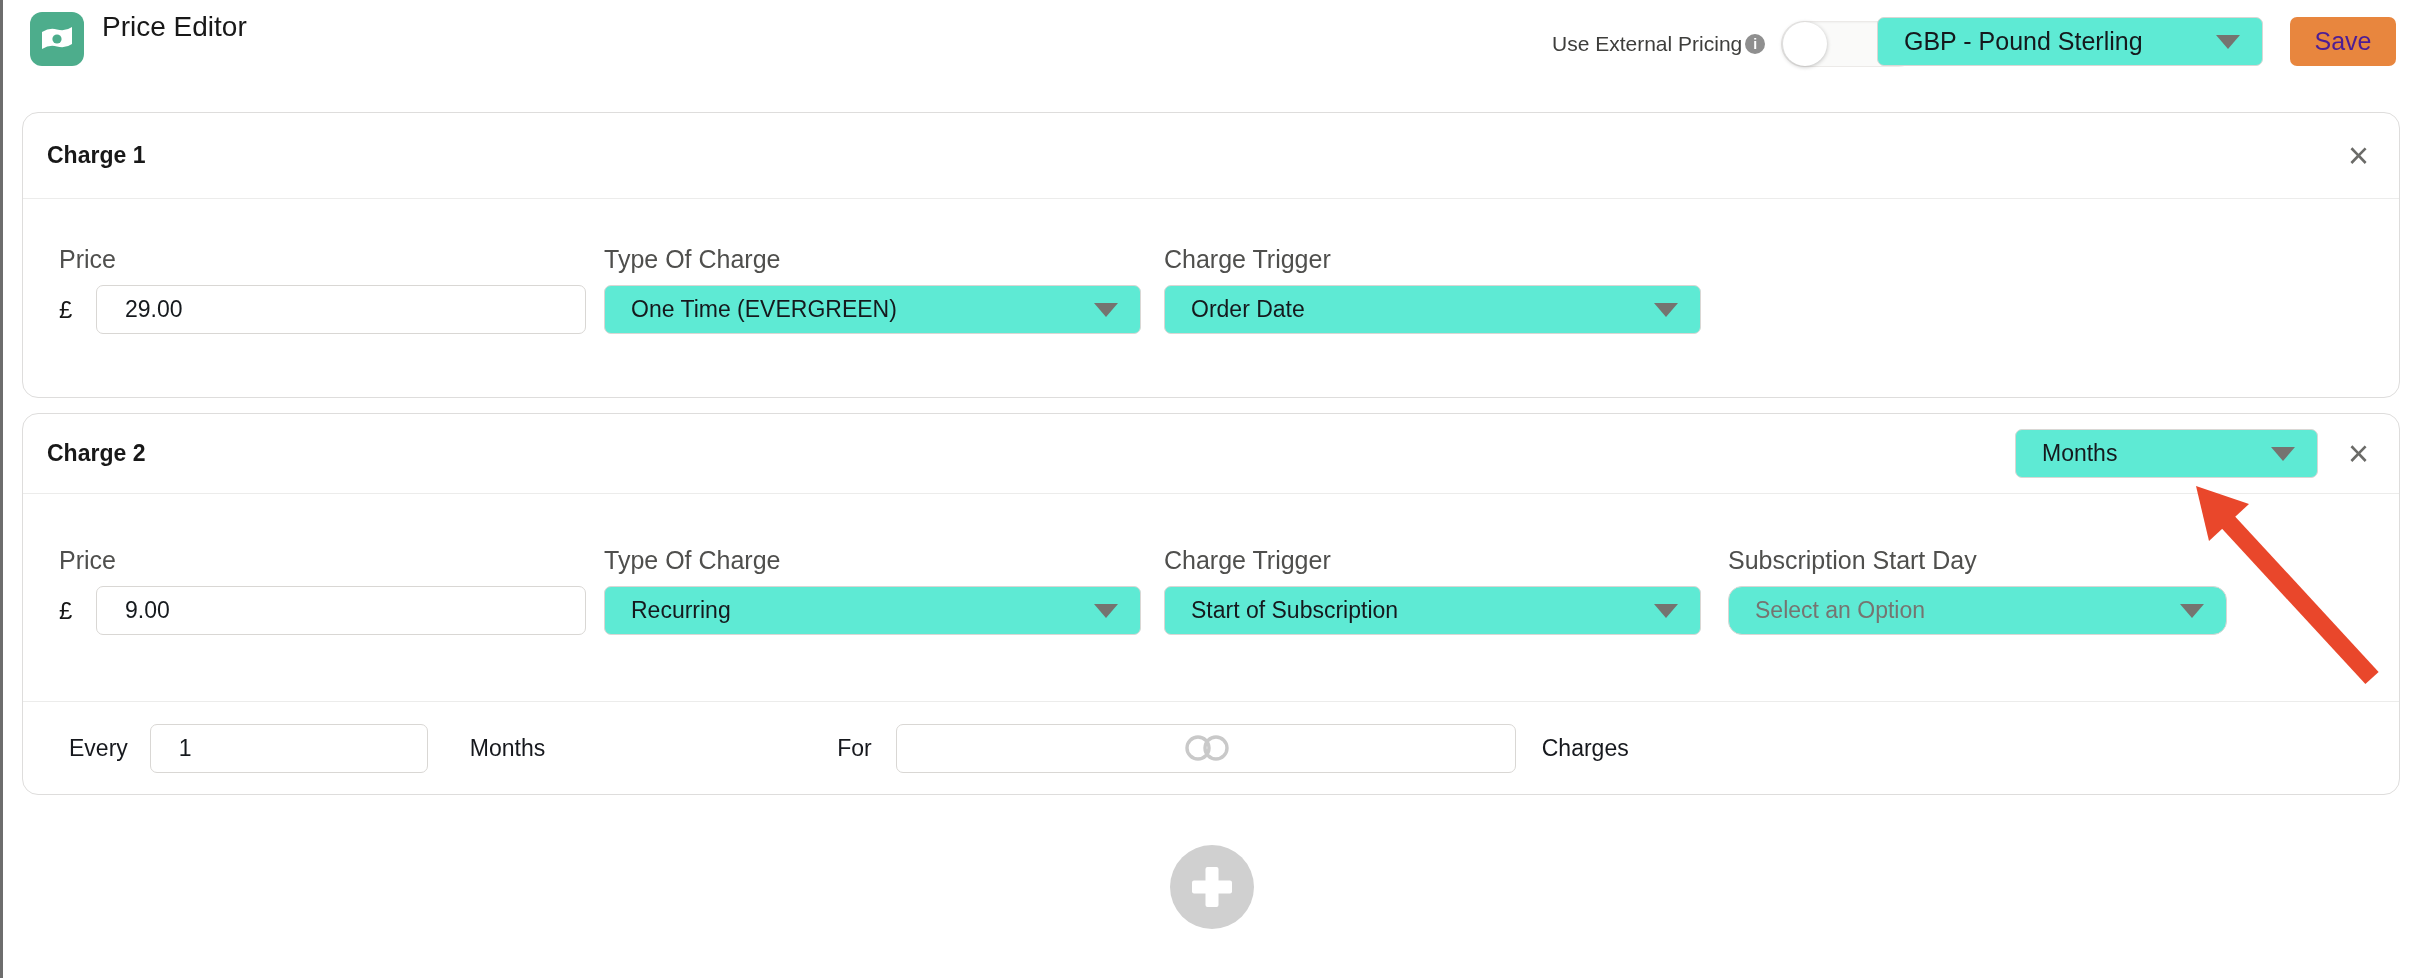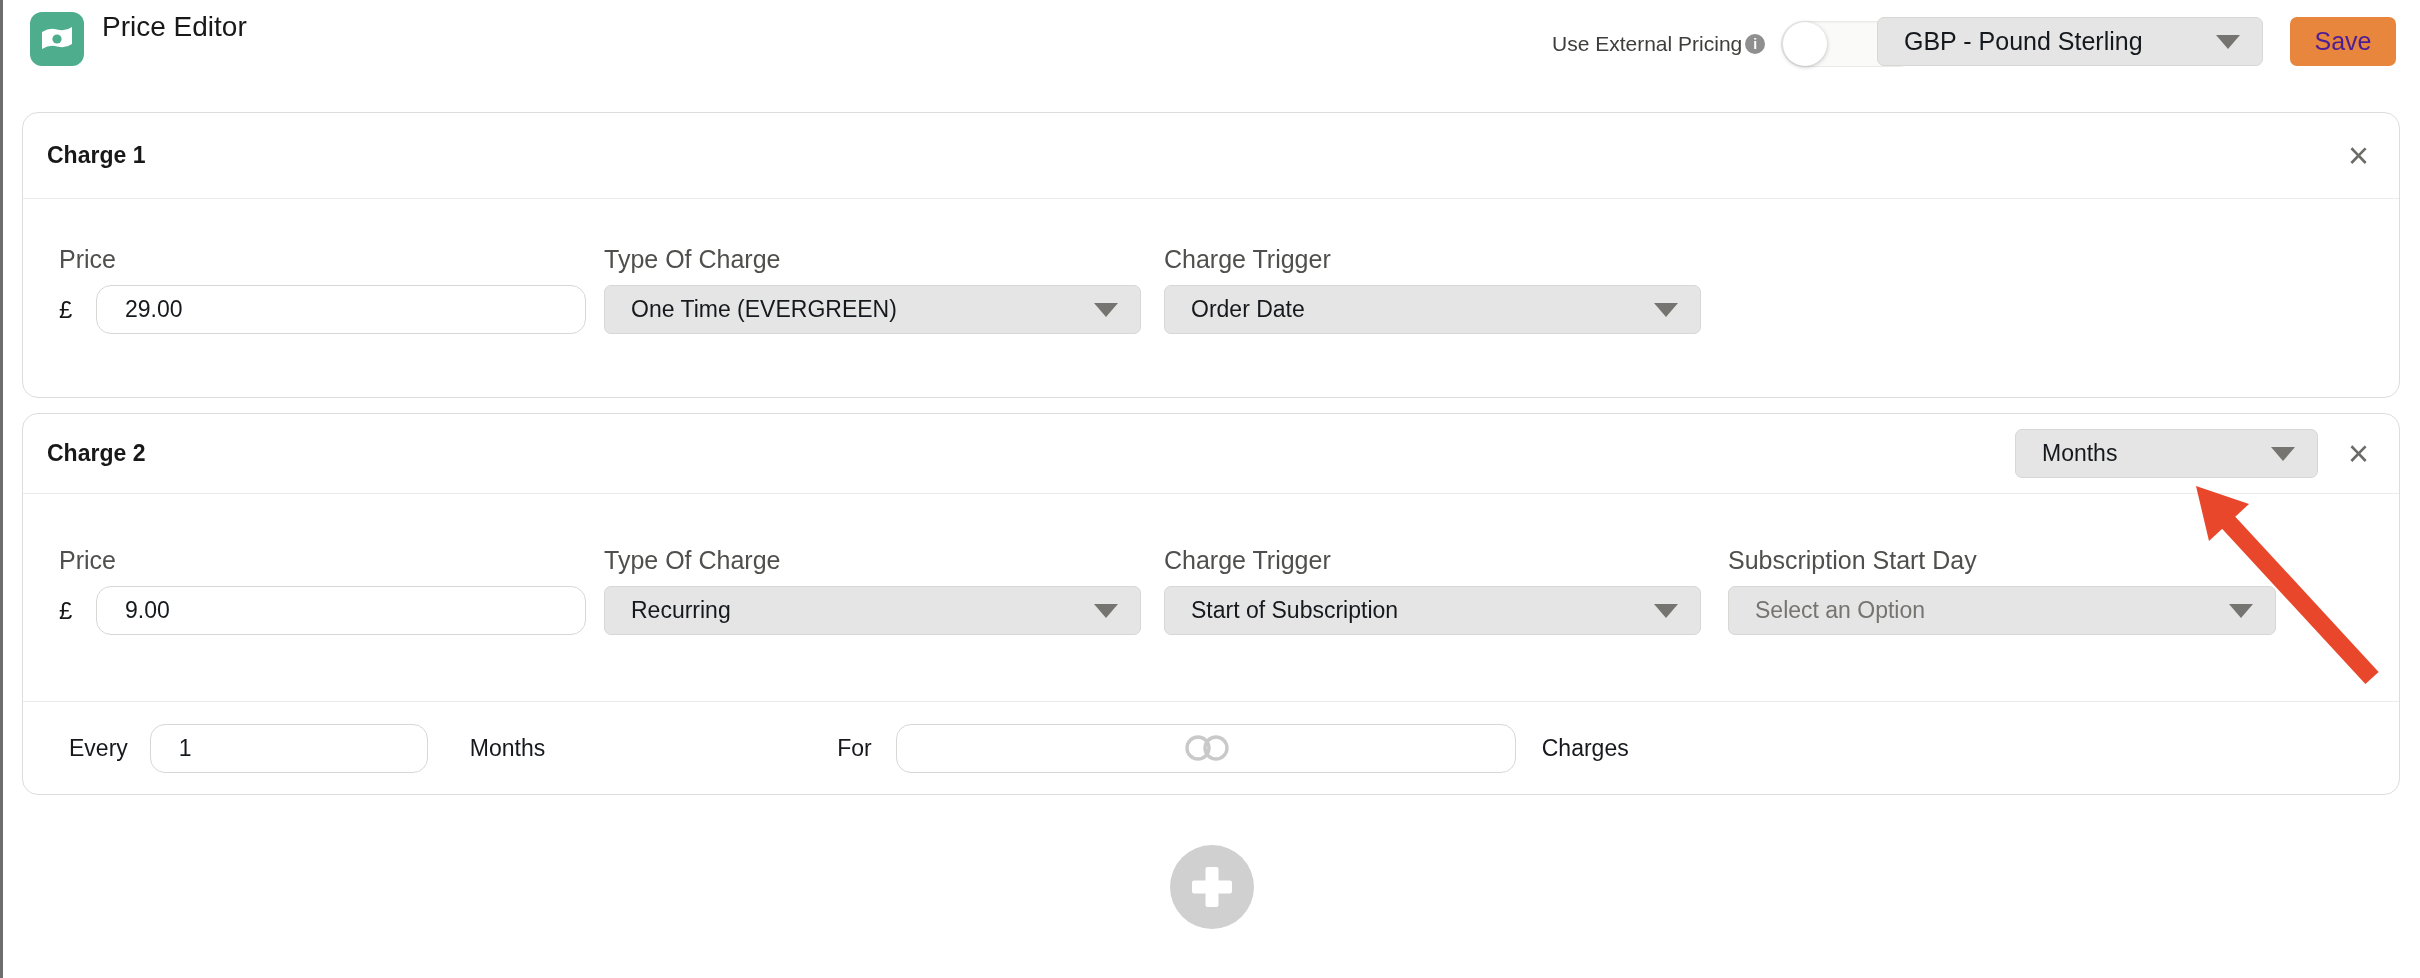--- a/index.html
+++ b/index.html
@@ -30,21 +30,21 @@
 
   .ext-pricing{position:absolute;left:1552px;top:20px;height:48px;display:flex;align-items:center;}
   .ext-label{font-size:21px;color:#3e3e3c;}
   .info-icon{display:inline-block;width:20px;height:20px;border-radius:50%;background:#8f8f8f;
     color:#fff;font-size:14px;line-height:20px;text-align:center;font-weight:bold;margin-left:3px;}
   .toggle{width:140px;height:46px;border-radius:23px;background:#fafaf9;border:1px solid #eceae8;
     margin-left:16px;position:relative;box-shadow:inset 0 1px 2px rgba(0,0,0,0.04);}
   .toggle-knob{position:absolute;left:1px;top:0px;width:44px;height:44px;border-radius:50%;background:#fff;
     box-shadow:0 1px 4px rgba(0,0,0,0.25);}
 
-  .select{height:49px;border:1px solid var(--input-border);border-radius:7px;background:#e5e5e5;
+  .select{height:49px;border:1px solid var(--input-border);border-radius:7px;background:#5eead4;
     display:flex;align-items:center;justify-content:space-between;padding:0 22px 0 26px;
     font-size:23px;color:#15191d;cursor:pointer;}
   .caret{width:0;height:0;border-left:12px solid transparent;border-right:12px solid transparent;
     border-top:14px solid #757470;margin-left:16px;flex:none;}
   .currency-select{position:absolute;left:1877px;top:17px;width:386px;font-size:25px;}
   .save-btn{position:absolute;left:2290px;top:17px;width:106px;height:49px;border:none;border-radius:7px;
     background:var(--save-orange);color:#4c1d95;font-size:25px;font-weight:500;cursor:pointer;
     font-family:"Liberation Sans", sans-serif;}
 
   
@@ -54,32 +54,32 @@
   .card-header{display:flex;align-items:center;padding:0 26px 0 24px;border-bottom:1px solid var(--divider);}
   .card-1 .card-header{height:86px;}
   .card-2 .card-header{height:80px;}
   .card-title{font-size:23px;font-weight:700;color:#181818;}
   .close-btn{margin-left:26px;background:none;border:none;color:#6b6b68;font-size:36px;line-height:36px;
     cursor:pointer;padding:0 4px;font-family:"Liberation Sans", sans-serif;font-weight:400;}
   .period-select{margin-left:auto;width:303px;}
 
   .field{position:absolute;top:132px;}
   .field .label{display:block;font-size:25px;color:var(--label);margin-bottom:11px;}
-  .input-box{height:49px;border:1px solid var(--input-border);border-radius:15px;background:#fff;
+  .input-box{height:49px;border:1px solid var(--input-border);border-radius:7px;background:#fff;
     display:flex;align-items:center;}
   .text-input{border:none;outline:none;background:transparent;width:100%;height:100%;
     padding:0 20px 0 28px;font-family:"Liberation Sans", sans-serif;font-size:23px;color:#15191d;}
   .price-row{display:flex;align-items:center;}
   .currency-symbol{font-size:24px;color:#181818;width:22px;margin-right:15px;}
   .price-field{left:36px;}
   .price-field .label{margin-left:0;}
   .price-field .input-box{width:490px;}
   .type-field{left:581px;}   .type-field .select{width:537px;}
   .trigger-field{left:1141px;} .trigger-field .select{width:537px;text-align:center;}
-  .startday-field{left:1705px;} .startday-field .select{width:548px;}
+  .startday-field{left:1705px;} .startday-field .select{width:499px;border-radius:14px;}
   .placeholder{color:#767470;}
 
   .recurrence-row{position:absolute;left:0;right:0;top:287px;bottom:0;border-top:1px solid var(--divider);
     display:flex;align-items:center;padding:0 46px;font-size:23px;color:#16181d;}
   .every-input{width:278px;margin-left:22px;}
   .period-text{margin-left:42px;}
   .for-label{margin-left:292px;}
   .for-input{width:620px;margin-left:24px;justify-content:center;}
   .charges-label{margin-left:26px;}
 

